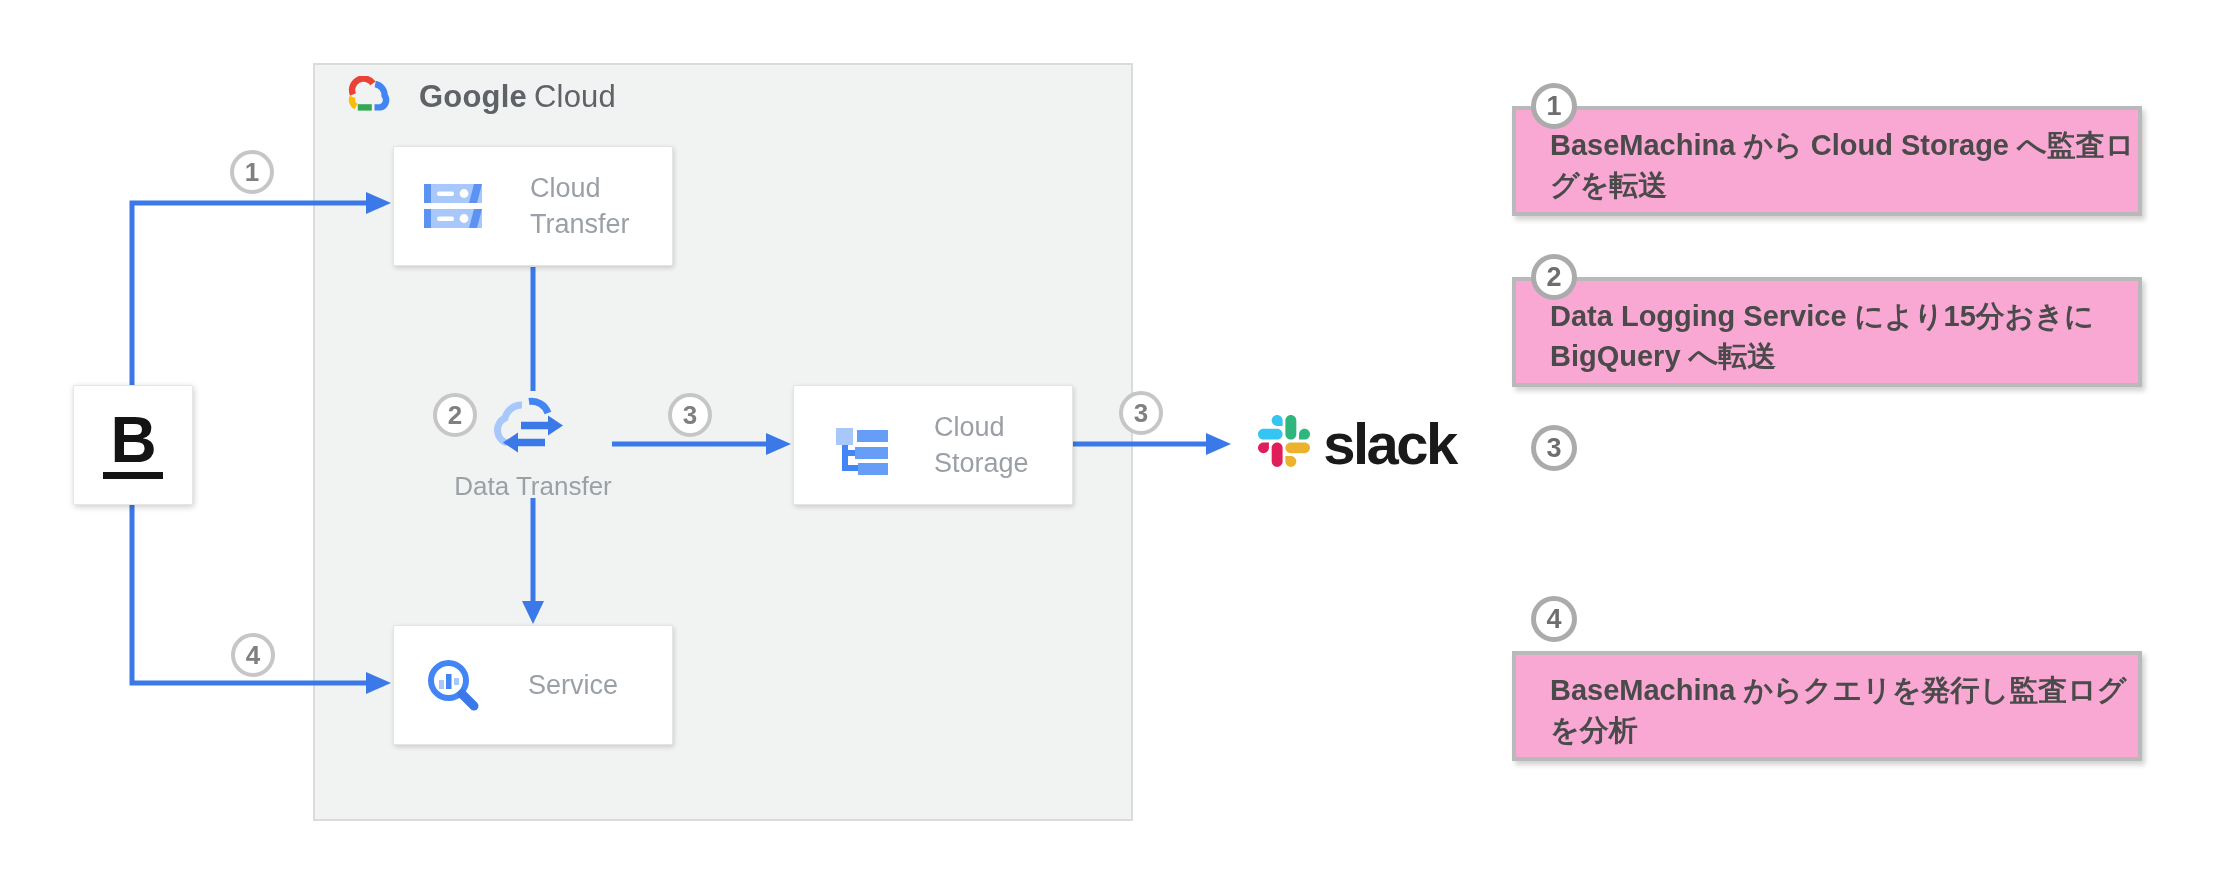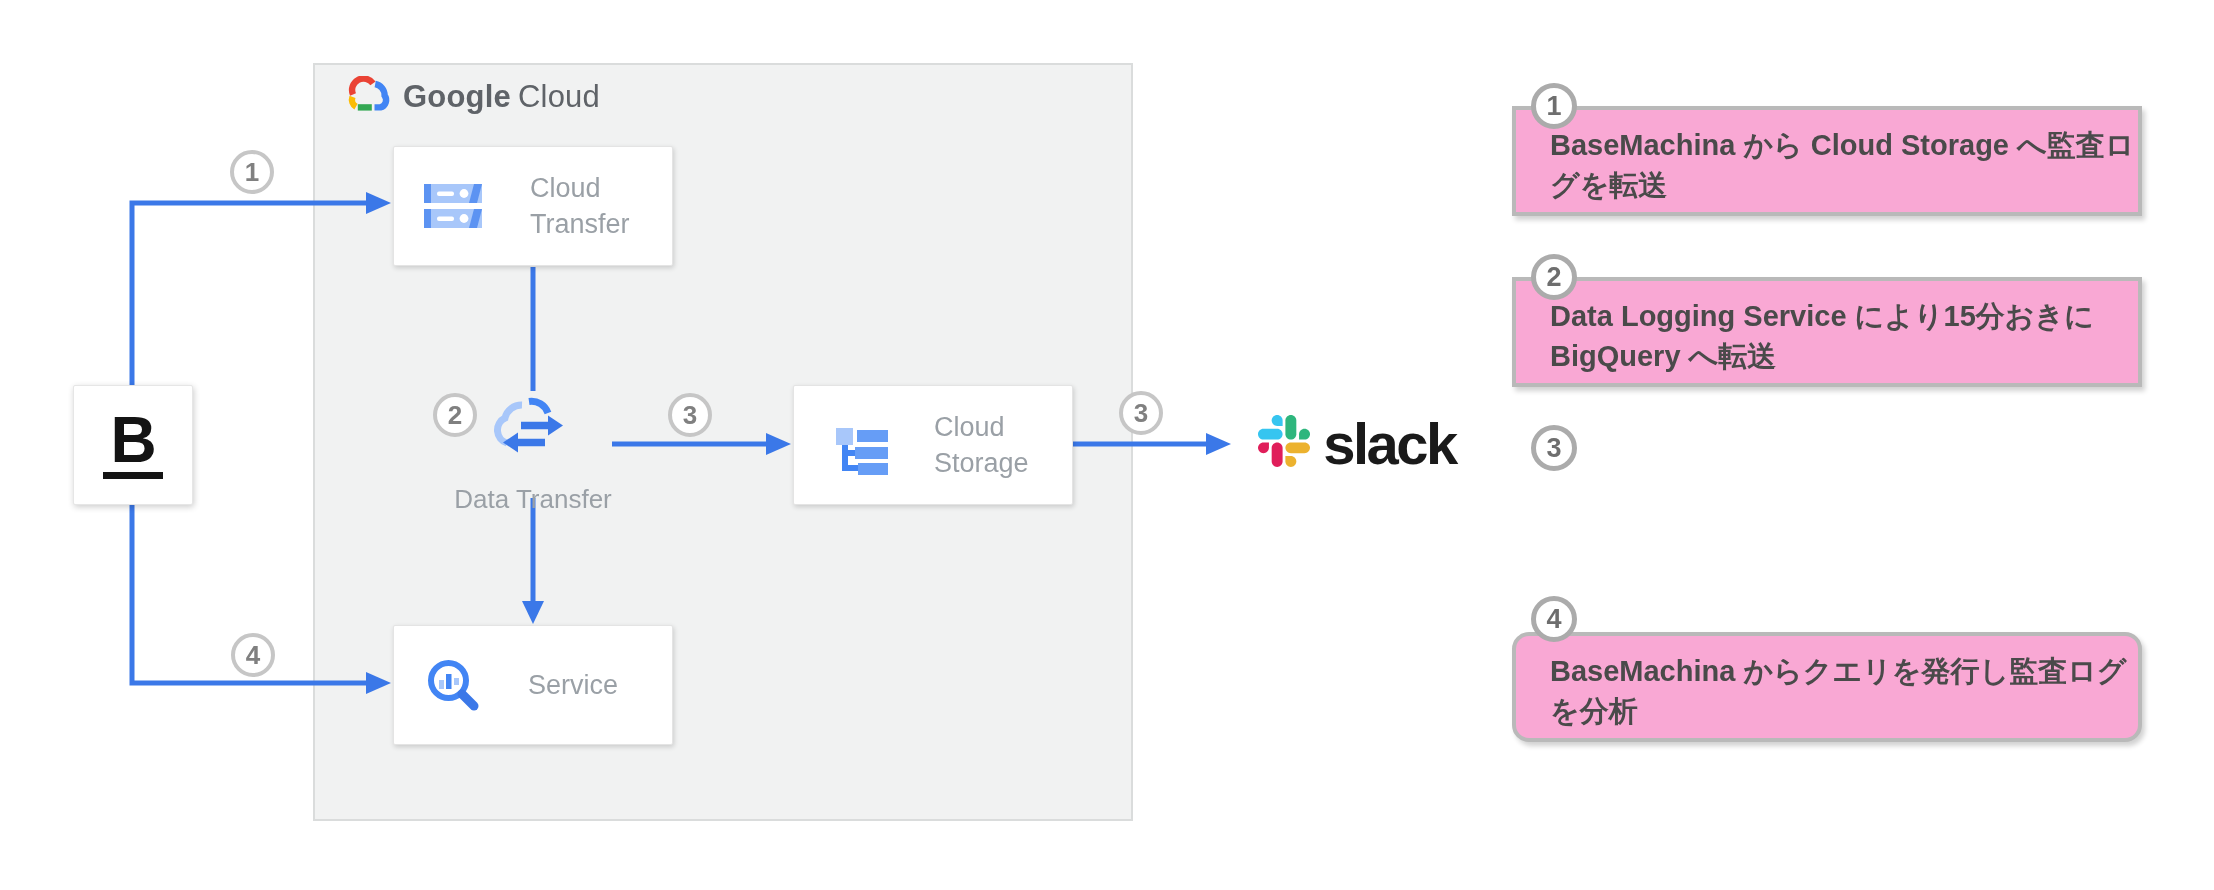--- a/index.html
+++ b/index.html
@@ -2,42 +2,42 @@
 <html><head>
 <meta charset="utf-8">
 <style>
   html,body{margin:0;padding:0;background:#ffffff;}
   body{font-family:"Liberation Sans","DejaVu Sans",sans-serif;}
   .canvas{position:relative;width:2214px;height:890px;background:#ffffff;overflow:hidden;}
 
   
   .gc-container{position:absolute;left:313px;top:63px;width:820px;height:758px;
     background:#F1F2F2;border:2px solid #DADCDC;box-sizing:border-box;z-index:1;}
-  .gc-logo{position:absolute;left:345px;top:76px;display:flex;align-items:center;gap:12px;z-index:3;}
+  .gc-logo{position:absolute;left:345px;top:76px;display:flex;align-items:center;gap:28px;z-index:3;}
   .gc-logo-text{font-size:31px;color:#5F6368;letter-spacing:.2px;}
   .gc-logo-text .w1{font-weight:600;}
   .gc-logo-text .w2{font-weight:400;margin-left:7px;}
 
   
   .arrows{position:absolute;left:0;top:0;z-index:2;}
 
   
   .svc-box{position:absolute;width:280px;height:120px;background:#ffffff;
     border:1px solid #E4E4E4;border-radius:2px;box-shadow:1px 2px 5px rgba(0,0,0,.16);
     display:flex;align-items:center;box-sizing:border-box;z-index:3;}
   .svc-box .svc-icon{margin-left:30px;flex:0 0 auto;display:flex;align-items:center;}
   .svc-label{margin-left:46px;font-size:27px;line-height:36px;color:#9AA0A6;}
   .box-cloud-storage{left:393px;top:146px;}
   .box-cloud-logging{left:793px;top:385px;}
   .box-bigquery{left:393px;top:625px;}
 
   
   .dt-node{position:absolute;left:433px;top:392px;width:200px;z-index:3;
     display:flex;flex-direction:column;align-items:center;}
-  .dt-label{margin-top:16px;font-size:26px;color:#9AA0A6;white-space:nowrap;}
+  .dt-label{margin-top:3px;font-size:26px;color:#9AA0A6;white-space:nowrap;}
 
   
   .b-box{position:absolute;left:73px;top:385px;width:120px;height:120px;background:#fff;
     border:1px solid #E6E6E6;border-radius:2px;box-shadow:1px 2px 6px rgba(0,0,0,.2);
     display:flex;flex-direction:column;align-items:center;justify-content:center;
     box-sizing:border-box;z-index:3;}
   .b-letter{font-size:64px;font-weight:700;color:#141414;line-height:56px;letter-spacing:-1px;}
   .b-underline{width:60px;height:7px;background:#141414;margin-top:4px;}
 
   
@@ -204,18 +204,18 @@
   </div>
   <div class="ann-badge" style="left:1531px;top:83px;">1</div>
 
   <div class="ann-box" style="top:277px;">
     <span class="ann-text">Data Logging Service により15分おきに BigQuery へ転送</span>
   </div>
   <div class="ann-badge" style="left:1531px;top:254px;">2</div>
 
   <div class="ann-badge" style="left:1531px;top:425px;">3</div>
 
-  <div class="ann-box" style="top:632px;border-radius:17px;">
+  <div class="ann-box" style="top:651px;">
     <span class="ann-text">BaseMachina からクエリを発行し監査ログを分析</span>
   </div>
   <div class="ann-badge" style="left:1531px;top:596px;">4</div>
 
 </div>
 
 </body></html>

